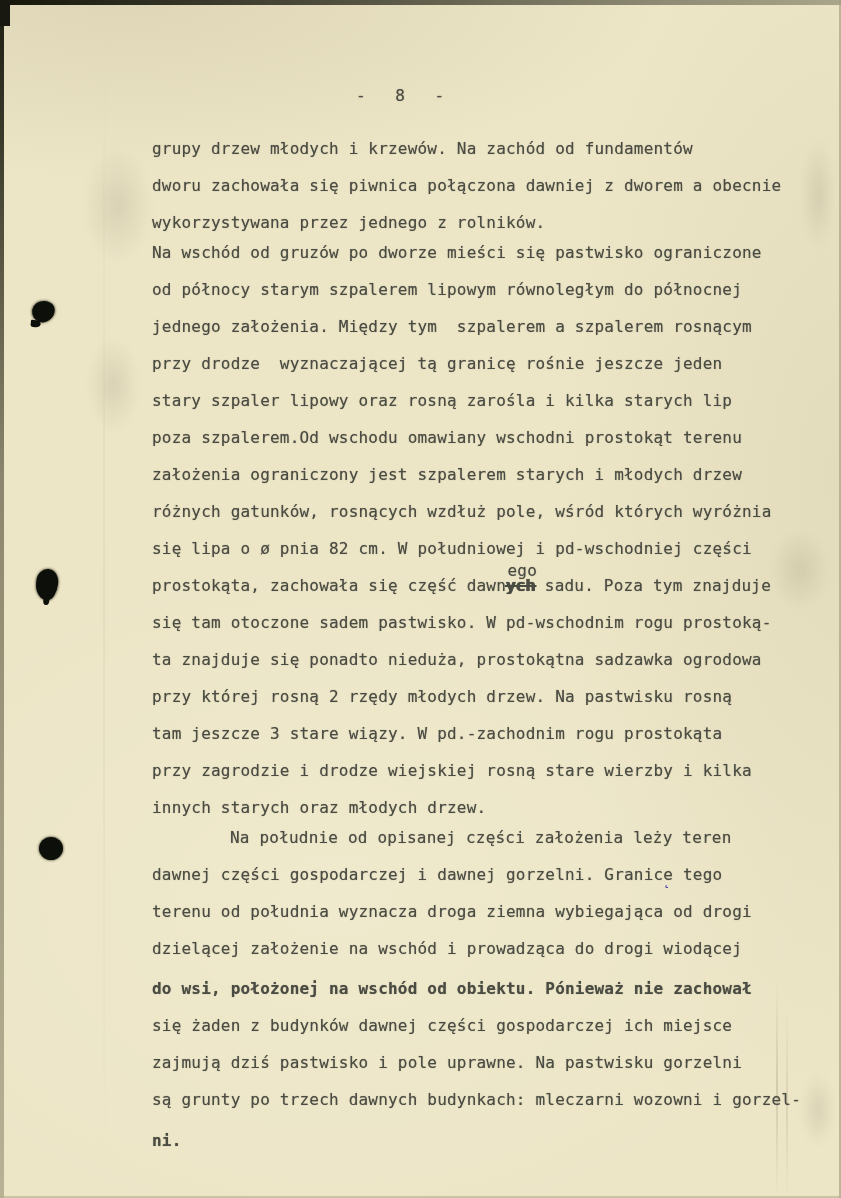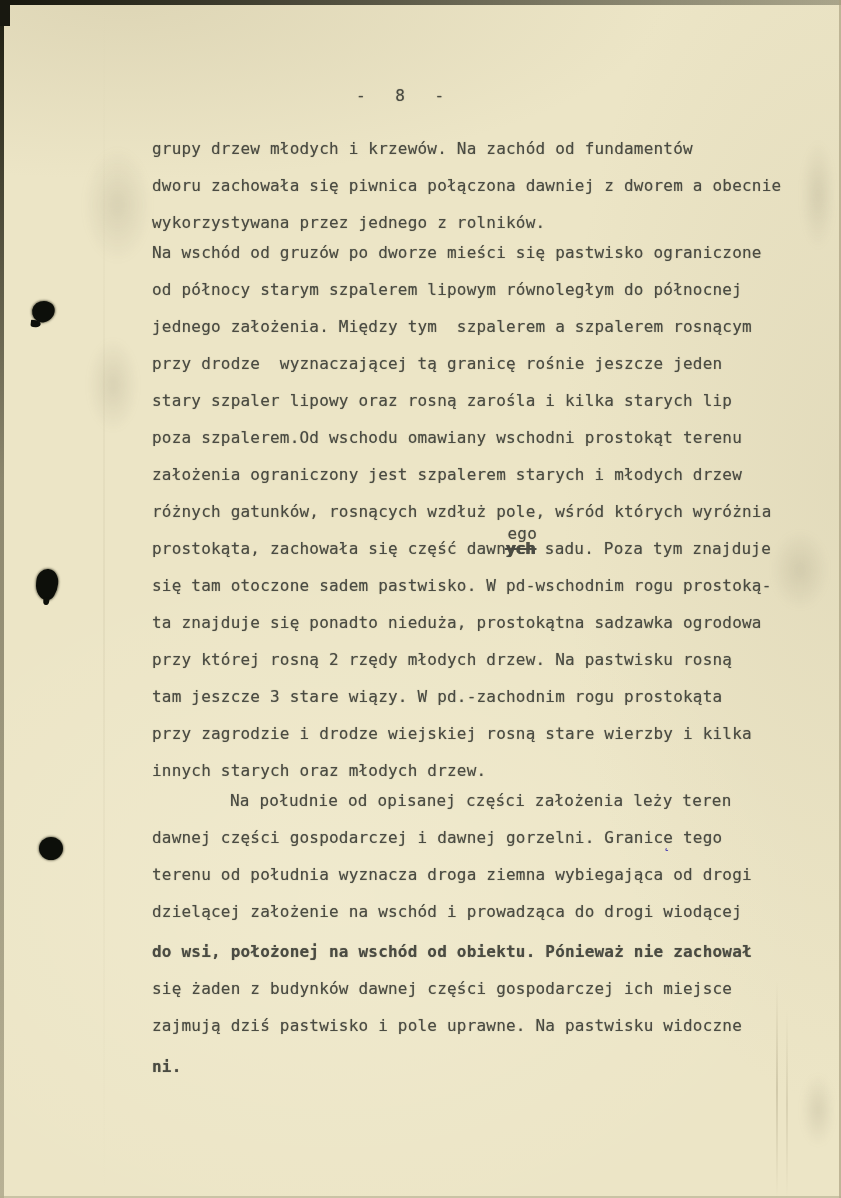--- a/index.html
+++ b/index.html
@@ -132,34 +132,36 @@
       <div class="line"><span>dworu zachowała się piwnica połączona dawniej z dworem a obecnie</span></div>
       <div class="line"><span>wykorzystywana przez jednego z rolników.</span></div>
       <div class="line tight"><span>Na wschód od gruzów po dworze mieści się pastwisko ograniczone</span></div>
       <div class="line"><span>od północy starym szpalerem lipowym równoległym do północnej</span></div>
       <div class="line"><span>jednego założenia. Między tym  szpalerem a szpalerem rosnącym</span></div>
       <div class="line"><span>przy drodze  wyznaczającej tą granicę rośnie jeszcze jeden</span></div>
       <div class="line"><span>stary szpaler lipowy oraz rosną zarośla i kilka starych lip</span></div>
       <div class="line"><span>poza szpalerem.Od wschodu omawiany wschodni prostokąt terenu</span></div>
       <div class="line"><span>założenia ograniczony jest szpalerem starych i młodych drzew</span></div>
       <div class="line"><span>różnych gatunków, rosnących wzdłuż pole, wśród których wyróżnia</span></div>
+      <div class="line"><span>się lipa o ø pnia 82 cm. W południowej i pd-wschodniej części</span></div>
       <div class="line"><span>prostokąta, zachowała się część dawn</span><span class="seg-strike">ych</span><span class="seg-sup">ego</span><span> sadu. Poza tym znajduje</span></div>
       <div class="line"><span>się tam otoczone sadem pastwisko. W pd-wschodnim rogu prostoką-</span></div>
       <div class="line"><span>ta znajduje się ponadto nieduża, prostokątna sadzawka ogrodowa</span></div>
       <div class="line"><span>przy której rosną 2 rzędy młodych drzew. Na pastwisku rosną</span></div>
       <div class="line"><span>tam jeszcze 3 stare wiązy. W pd.-zachodnim rogu prostokąta</span></div>
       <div class="line"><span>przy zagrodzie i drodze wiejskiej rosną stare wierzby i kilka</span></div>
       <div class="line"><span>innych starych oraz młodych drzew.</span></div>
       <div class="line indent tight"><span>Na południe od opisanej części założenia leży teren</span></div>
       <div class="line"><span>dawnej części gospodarczej i dawnej gorzelni. Granic</span><span>e</span><span class="seg-ink">˛</span><span> tego</span></div>
       <div class="line"><span>terenu od południa wyznacza droga ziemna wybiegająca od drogi</span></div>
       <div class="line"><span>dzielącej założenie na wschód i prowadząca do drogi wiodącej</span></div>
       <div class="line loose"><span>do wsi, położonej na wschód od obiektu. Pónieważ nie zachował</span></div>
       <div class="line"><span>się żaden z budynków dawnej części gospodarczej ich miejsce</span></div>
-      <div class="line"><span>zajmują dziś pastwisko i pole uprawne. Na pastwisku widoczne</span></div>
+      <div class="line"><span>zajmują dziś pastwisko i pole uprawne. Na pastwisku gorzelni</span></div>
+      <div class="line"><span>są grunty po trzech dawnych budynkach: mleczarni wozowni i gorzel-</span></div>
       <div class="line loose2"><span>ni.</span></div>
     </div>
 
   <div id="holes">
       <div class="hole hole-0" style="left: 32px; top: 301px; width: 23px; height: 21px;"></div>
       <div class="hole hole-1" style="left: 36px; top: 569px; width: 22px; height: 31px;"></div>
       <div class="hole hole-2" style="left: 39px; top: 837px; width: 24px; height: 23px;"></div>
     </div>
 </div>
 

